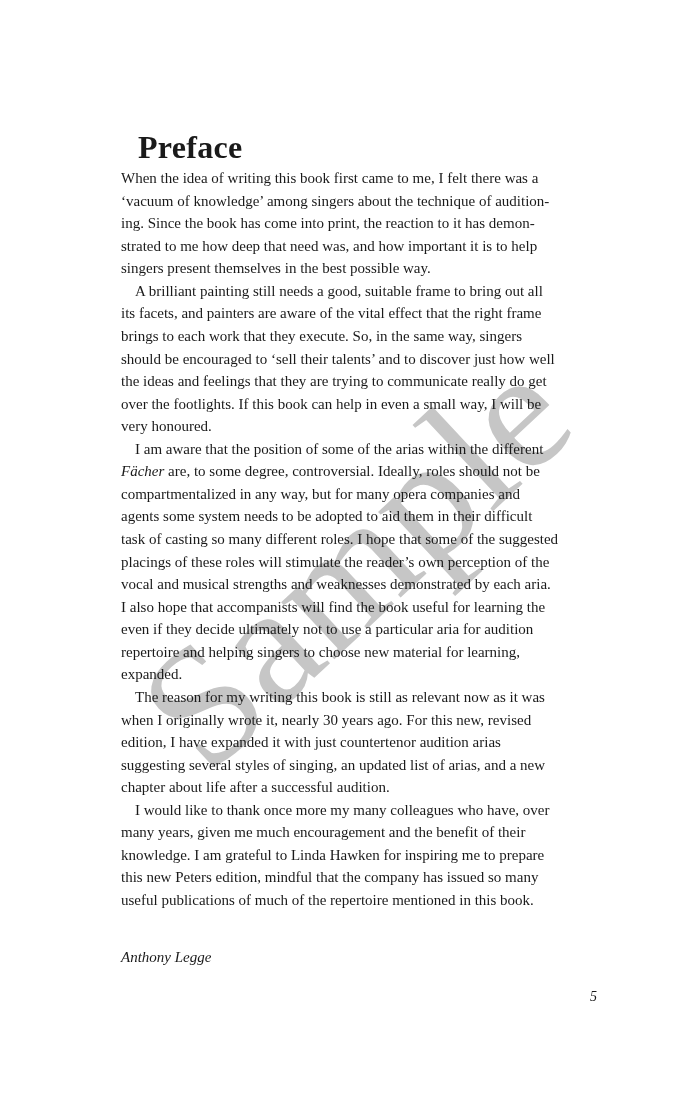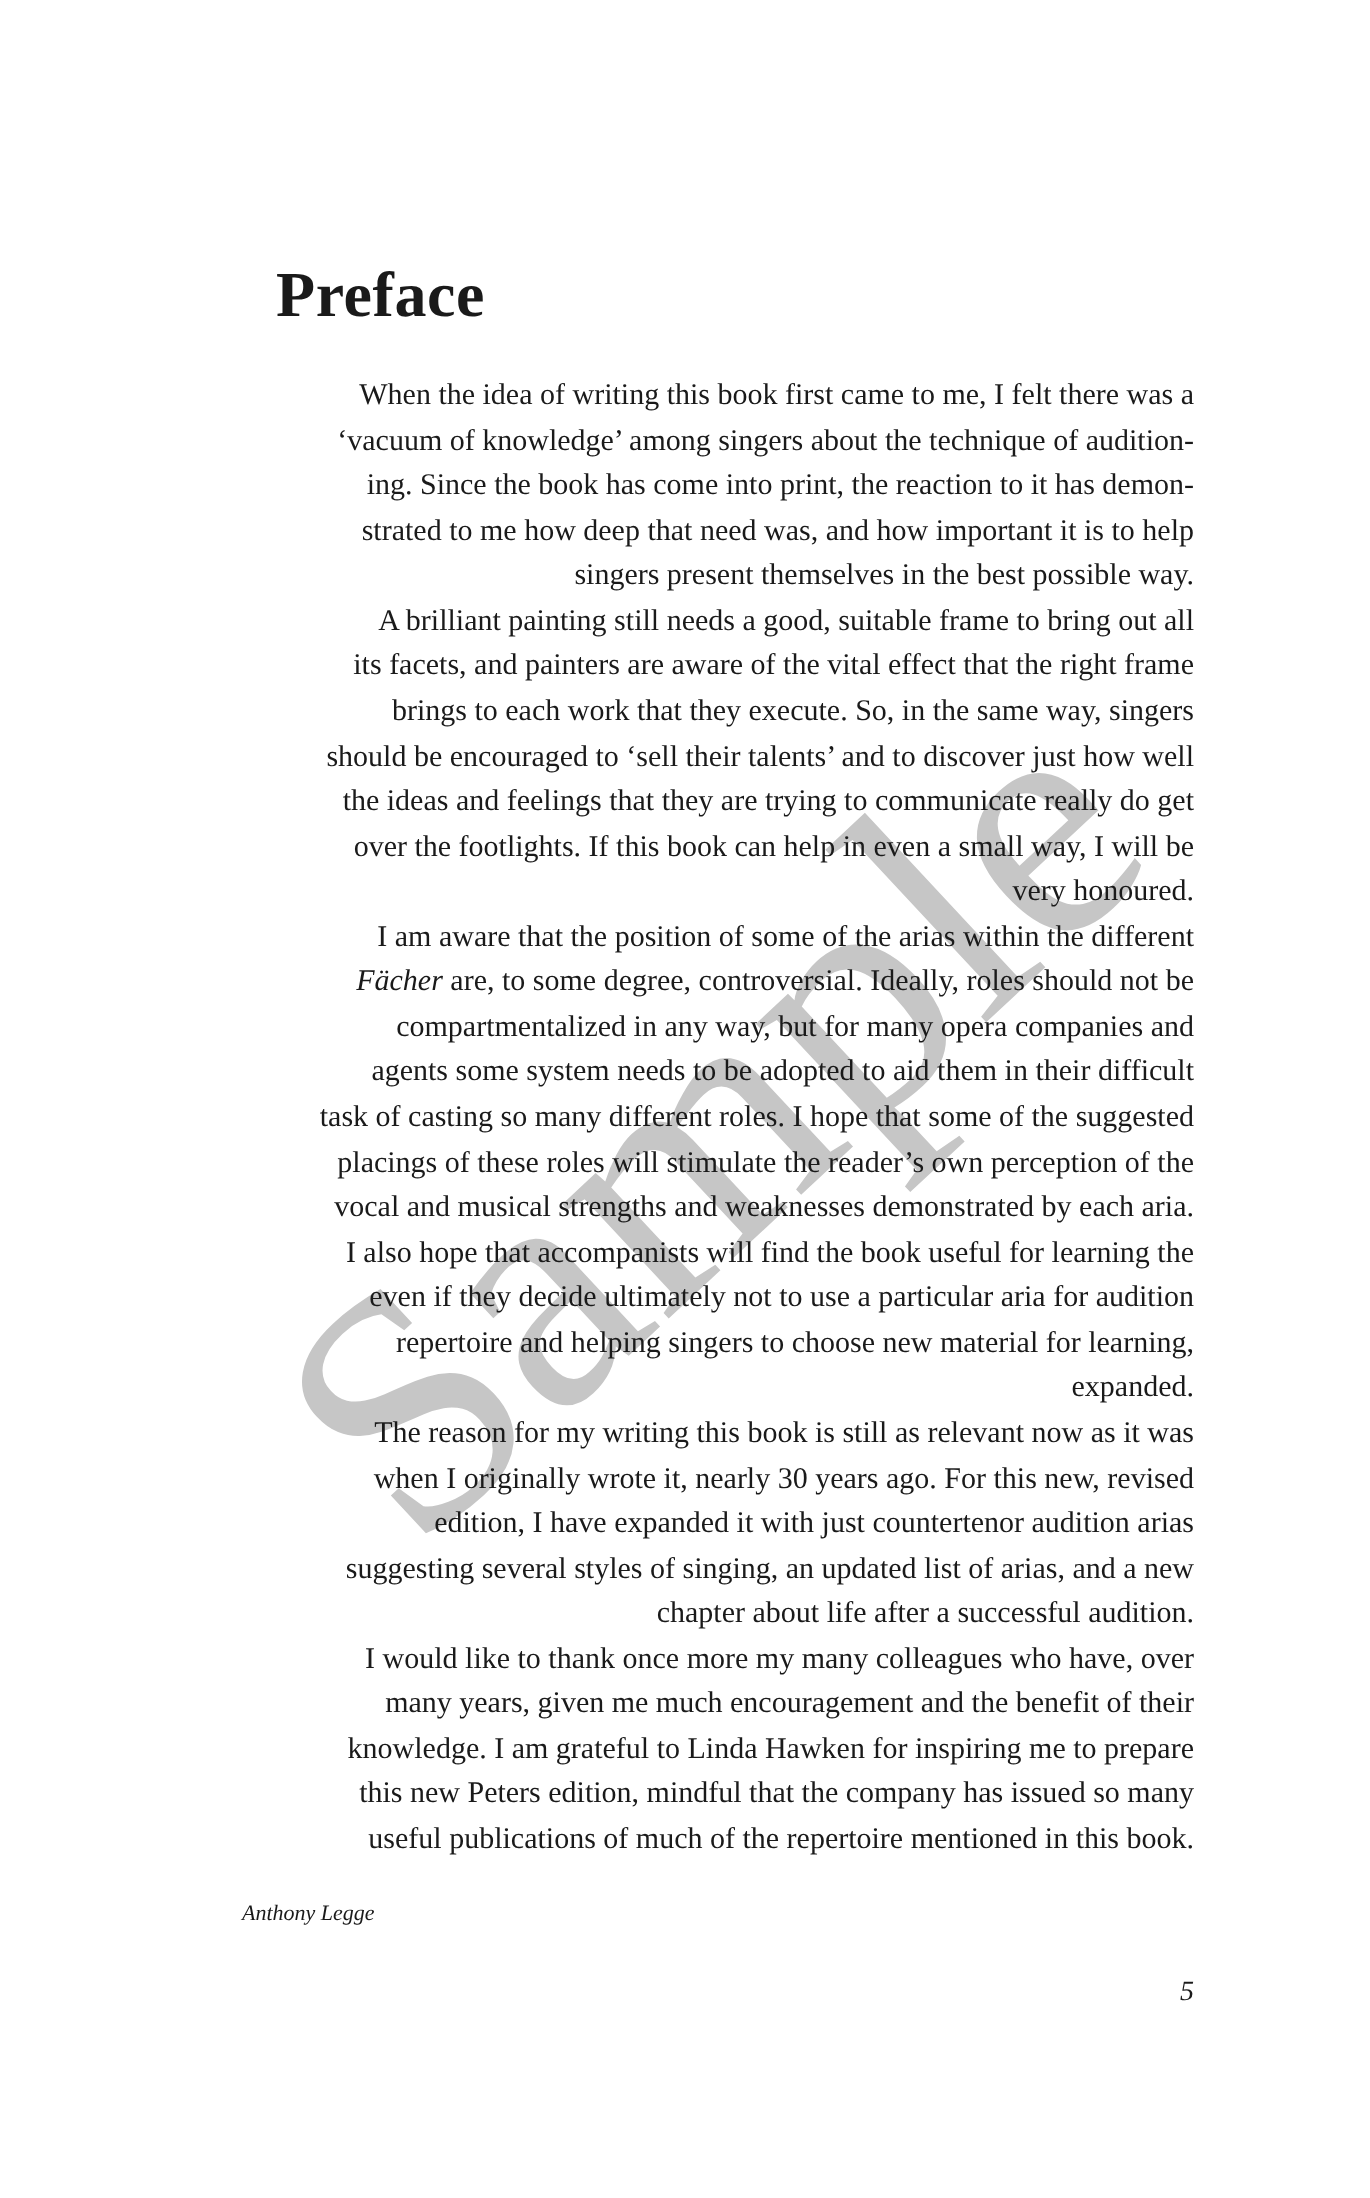--- a/index.html
+++ b/index.html
@@ -39,35 +39,34 @@
     top: 113px;
     margin: 18px;
     font-size: 32px;
     line-height: 1;
     font-weight: bold;
     letter-spacing: 0.3px;
   }
   .bodytext {
     position: absolute;
     left: 121px;
-    top: 187px;
+    top: 167px;
     width: 476px;
     font-size: 15px;
     line-height: 22.56px;
-    text-align: right;
   }
   .paragraph { margin: 0; }
   .line { white-space: nowrap; }
   .paragraph.indent .line:first-child { padding-left: 14px; }
   .i { font-style: italic; }
   .signature {
     position: absolute;
     left: 121px;
     top: 946px;
-    font-size: 11px;
+    font-size: 15px;
     font-style: italic;
     line-height: 22.56px;
   }
   .folio {
     position: absolute;
     left: 121px;
     top: 986px;
     width: 476px;
     text-align: right;
     font-size: 14px;

